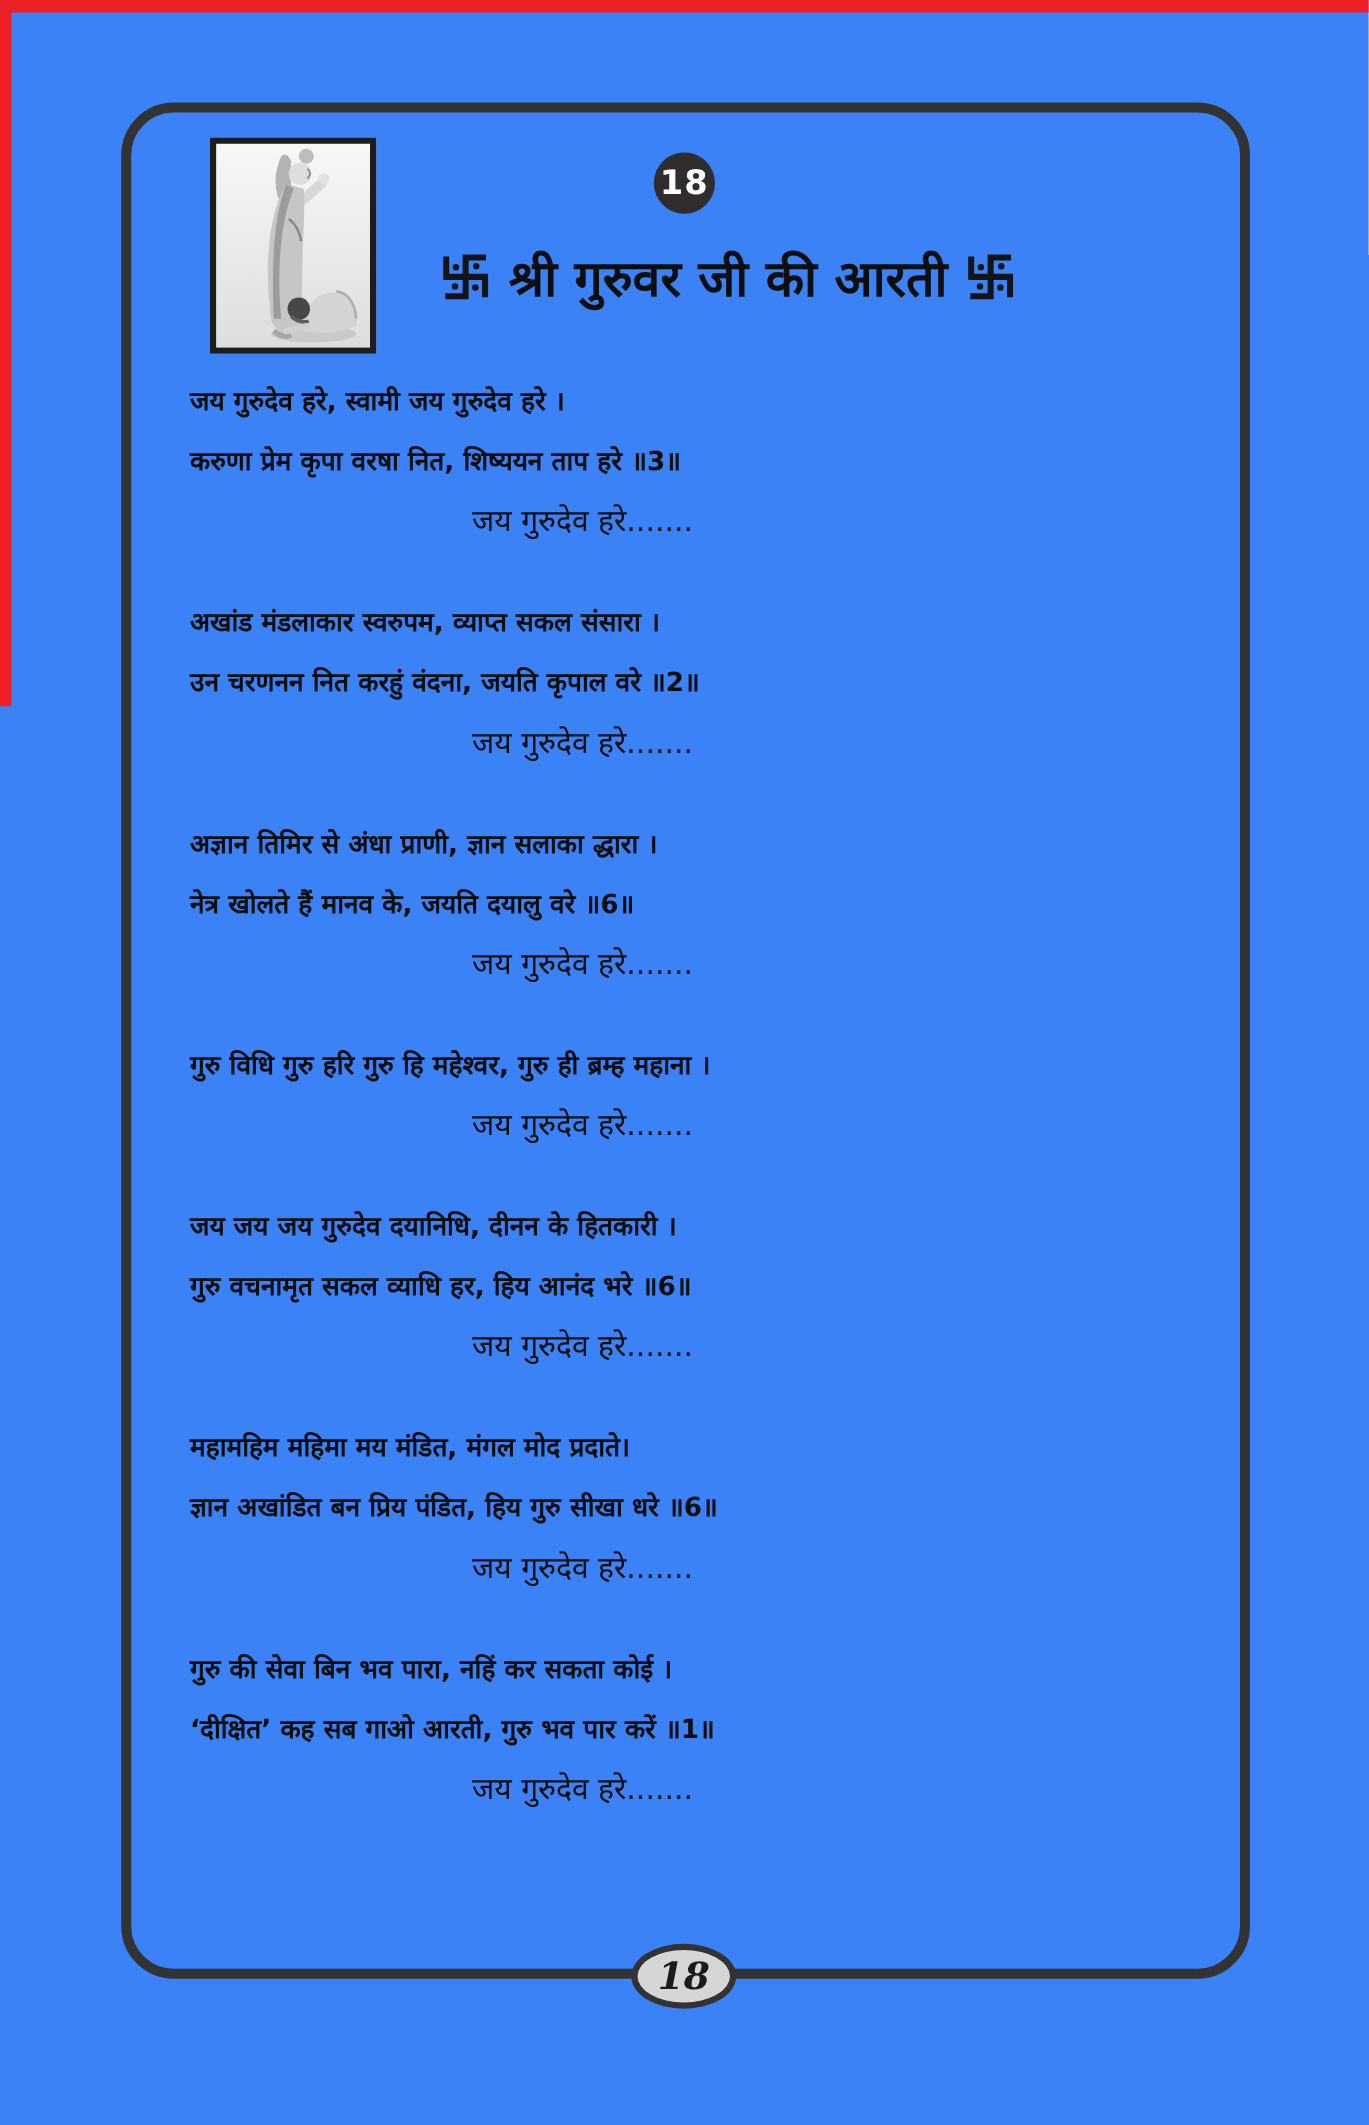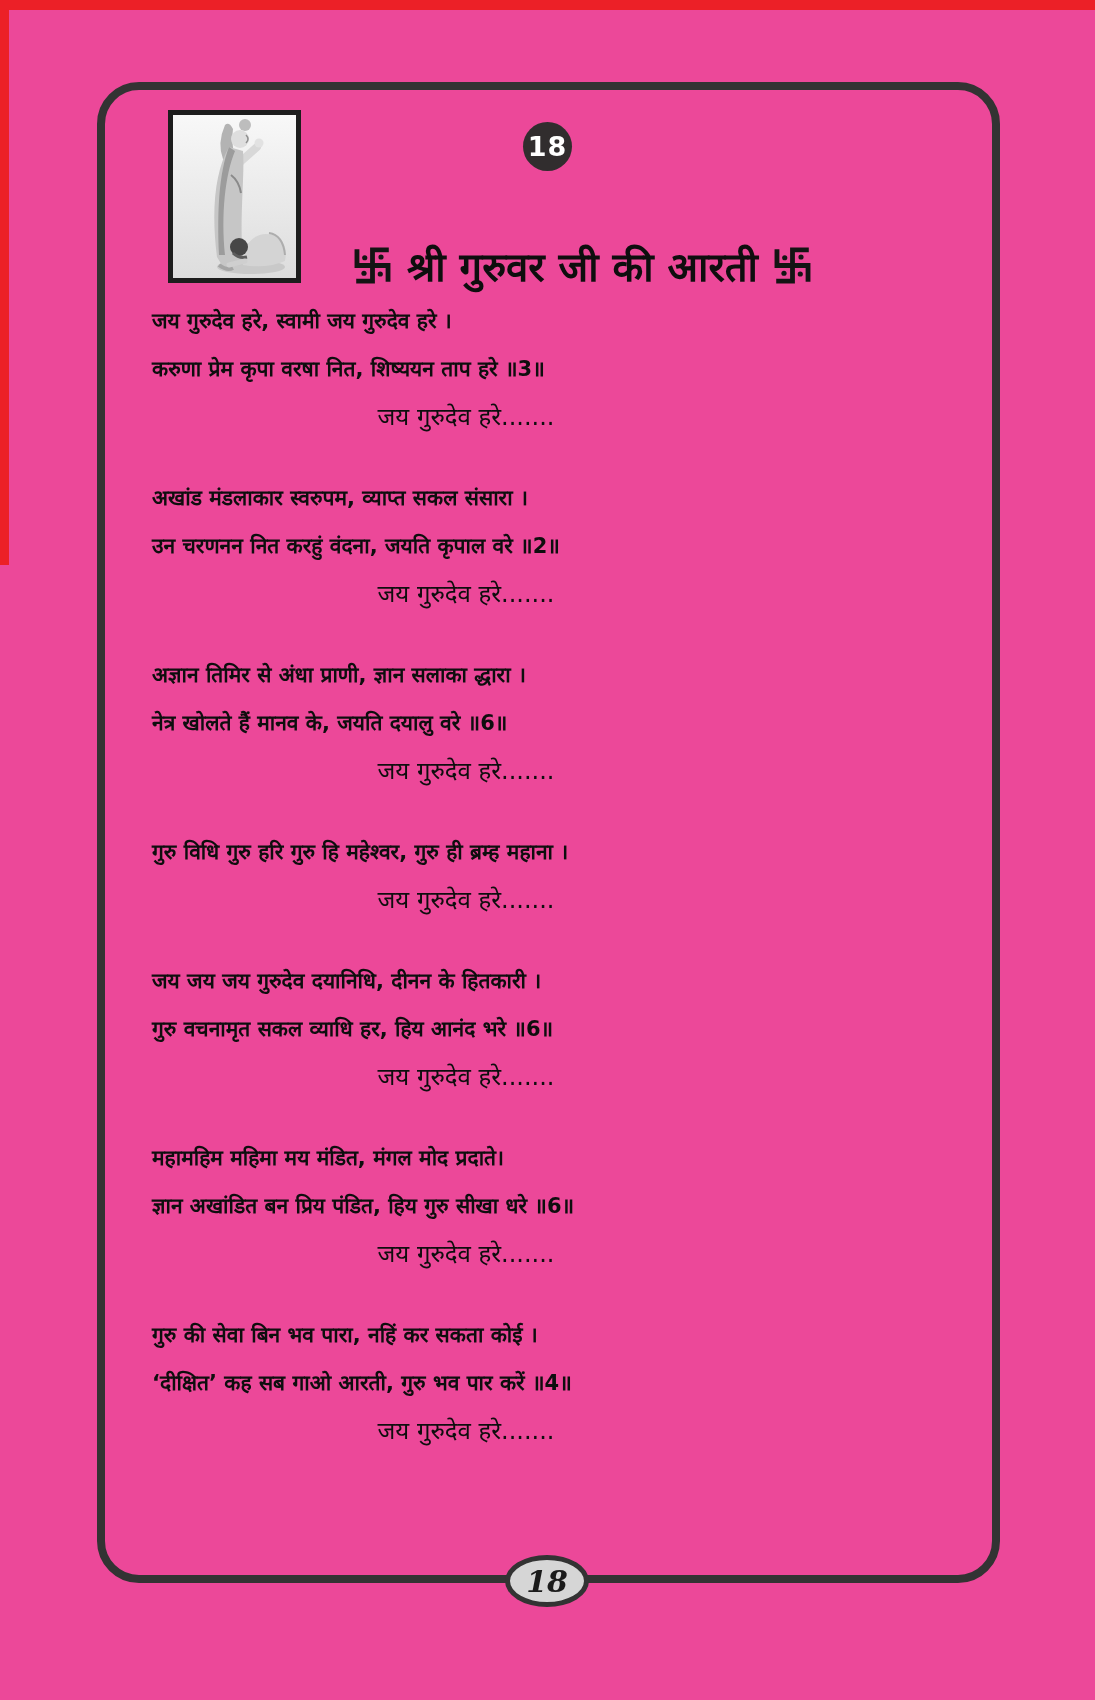--- a/index.html
+++ b/index.html
@@ -1,18 +1,18 @@
 <!DOCTYPE html>
 <html><head>
 <meta charset="utf-8">
 <style>
   * { margin:0; padding:0; box-sizing:border-box; }
   html,body { width:1095px; height:1700px; background:#ffffff; overflow:hidden;
               font-family:"DejaVu Sans", sans-serif; }
-  .page { position:relative; width:1095px; height:1700px; background:#ec4899; }
+  .page { position:relative; width:1095px; height:1700px; background:#3b82f6; }
 
   
   .red-top  { position:absolute; left:0; top:0; width:1095px; height:10px; background:#ec2027; }
   .red-left { position:absolute; left:0; top:0; width:9px; height:565px; background:#ec2027; }
 
   
   .frame { position:absolute; left:97px; top:82px; width:903px; height:1501px;
            border:8px solid #333333; border-radius:42px; background:transparent; }
 
   
@@ -21,21 +21,21 @@
   .guru-box svg { display:block; width:100%; height:100%; }
 
   
   .badge-top { position:absolute; left:523px; top:122px; width:49px; height:49px;
                border-radius:50%; background:#312d2e; color:#ffffff;
                display:flex; align-items:center; justify-content:center;
                font-size:27px; font-weight:bold; letter-spacing:1px; }
 
   
   .title-row { position:absolute; left:300px; top:192px; width:565px; height:58px;
-               display:flex; align-items:center; justify-content:center; gap:16px;margin-top:44px; }
+               display:flex; align-items:center; justify-content:center; gap:16px; }
   .title-text { font-size:40px; font-weight:bold; color:#0e0e0e; white-space:nowrap; }
   .swastika svg { display:block; width:37px; height:37px; }
 
   
   .verses { position:absolute; left:152px; top:297px; width:680px; color:#0e0e0e; }
   .verse { margin-bottom:33px; }
   .verse-line { font-size:21px; font-weight:bold; line-height:48px; white-space:nowrap; }
   .refrain { font-size:24px; font-weight:normal; line-height:48px;
              text-align:center; padding-right:52px; }
 
@@ -165,21 +165,21 @@
     </div>
 
     <div class="verse">
       <div class="verse-line">महामहिम महिमा मय मंडित, मंगल मोद प्रदाते।</div>
       <div class="verse-line">ज्ञान अखांडित बन प्रिय पंडित, हिय गुरु सीखा धरे ॥6॥</div>
       <div class="refrain">जय गुरुदेव हरे.......</div>
     </div>
 
     <div class="verse">
       <div class="verse-line">गुरु की सेवा बिन भव पारा, नहिं कर सकता कोई ।</div>
-      <div class="verse-line">‘दीक्षित’ कह सब गाओ आरती, गुरु भव पार करें ॥4॥</div>
+      <div class="verse-line">‘दीक्षित’ कह सब गाओ आरती, गुरु भव पार करें ॥1॥</div>
       <div class="refrain">जय गुरुदेव हरे.......</div>
     </div>
 
   </div>
 
   <div class="badge-bottom">
     <span>18</span>
   </div>
 
 </div>

